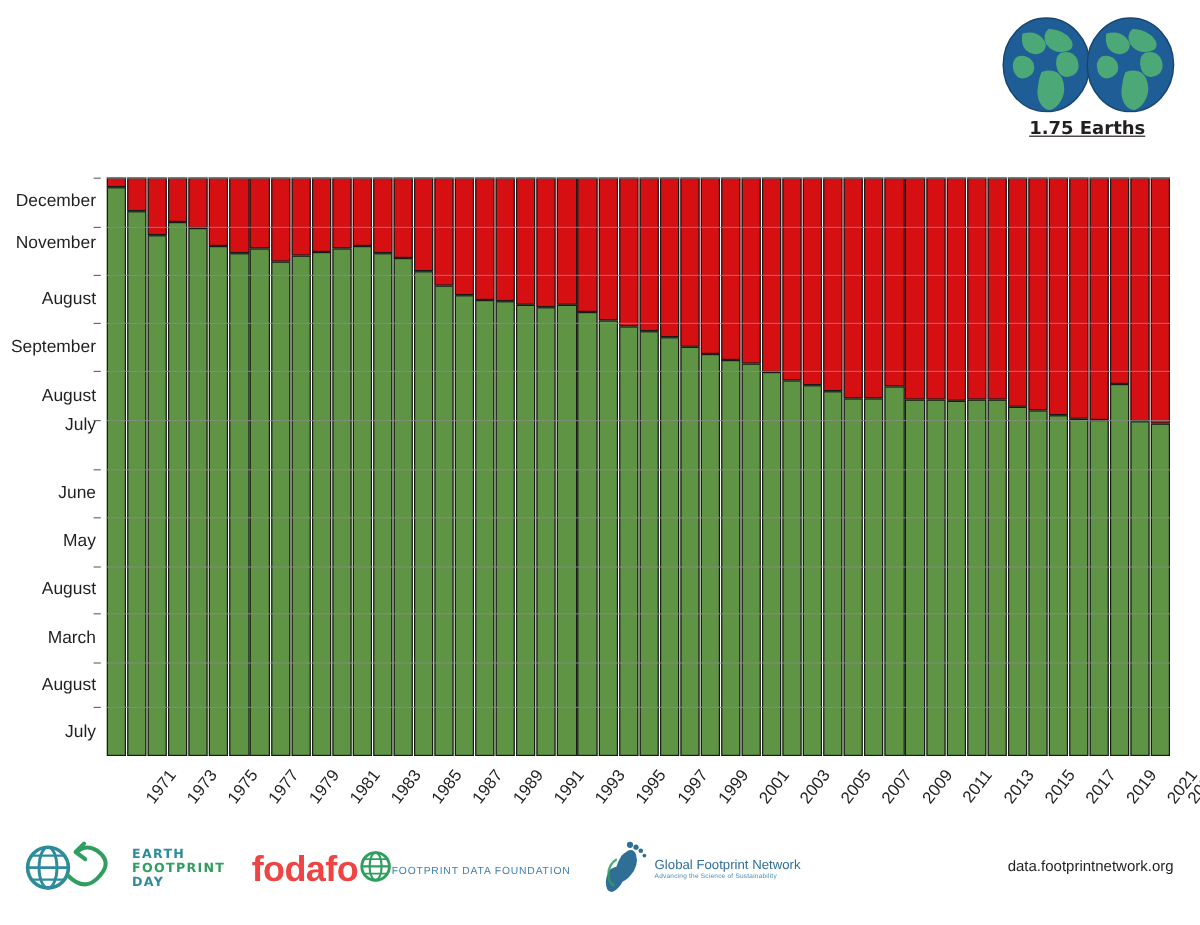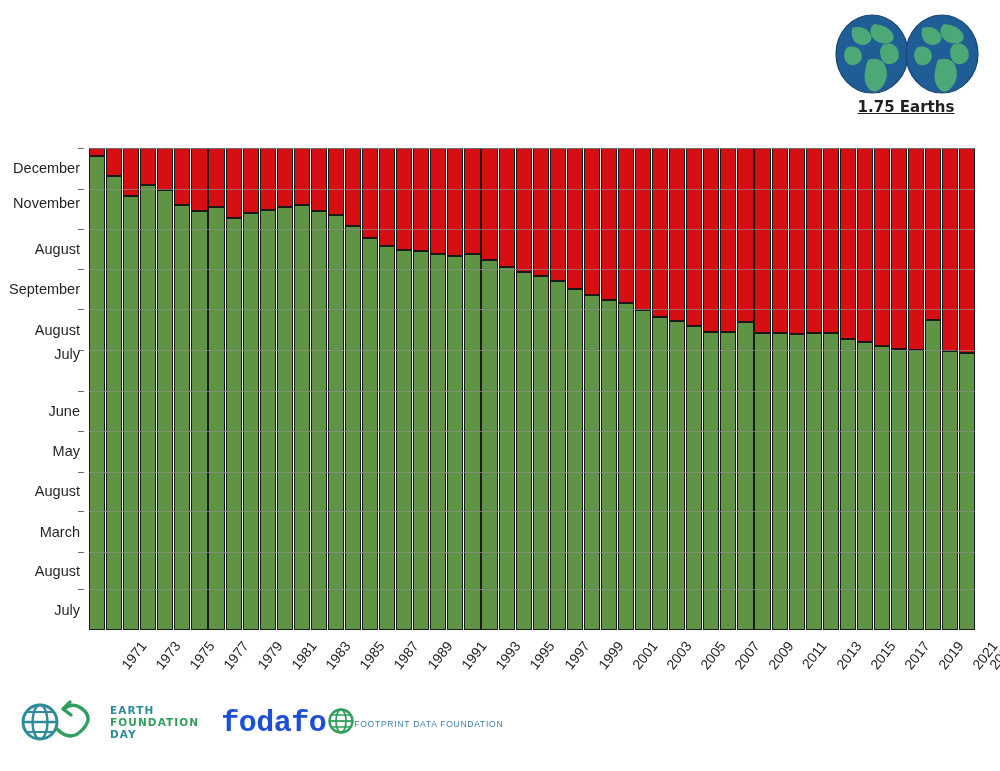--- a/index.html
+++ b/index.html
@@ -557,38 +557,56 @@
           <ellipse cx="22" cy="23" rx="7.5" ry="17" fill="none" stroke="#2e8b9b" stroke-width="2.4"></ellipse>
           <line x1="5" y1="23" x2="39" y2="23" stroke="#2e8b9b" stroke-width="2.4"></line>
           <line x1="8.5" y1="13" x2="35.5" y2="13" stroke="#2e8b9b" stroke-width="2"></line>
           <line x1="8.5" y1="33" x2="35.5" y2="33" stroke="#2e8b9b" stroke-width="2"></line>
           <path d="M39 30 q14 14 26 0 q11 -12 -2 -21 q-9 -6 -17 1" fill="none" stroke="#2f9e5e" stroke-width="3.4" stroke-linecap="round"></path>
           <path d="M52 3 l-7 7 l8 6" fill="none" stroke="#2f9e5e" stroke-width="3.4" stroke-linecap="round" stroke-linejoin="round"></path>
         </svg>
       </span>
       <span class="eod-text">
         <div class="eod-l1">EARTH</div>
-        <div class="eod-l2">FOUNDATION</div>
+        <div class="eod-l2">FOOTPRINT</div>
         <div class="eod-l3">DAY</div>
       </span>
     </div>
 
     <div class="logo fodafo-wrap">
       <div style="display:flex;align-items:center;justify-content:center;">
-        <span style="font-family:Liberation Mono, monospace;font-size:30px;font-weight:bold;color:#1d4ed8;letter-spacing:-0.5px;">fodafo</span>
+        <span style="font-family:Liberation Sans, sans-serif;font-size:30px;font-weight:bold;color:#ef4444;letter-spacing:-0.5px;">fodafo</span>
         <span style="margin-left:2px;">
           <svg width="26" height="26" viewBox="0 0 26 26">
             <circle cx="13" cy="13" r="11.5" fill="none" stroke="#2f9e5e" stroke-width="2.4"></circle>
             <ellipse cx="13" cy="13" rx="5" ry="11.5" fill="none" stroke="#2f9e5e" stroke-width="1.8"></ellipse>
             <line x1="1.5" y1="13" x2="24.5" y2="13" stroke="#2f9e5e" stroke-width="1.8"></line>
             <line x1="4" y1="7" x2="22" y2="7" stroke="#2f9e5e" stroke-width="1.5"></line>
             <line x1="4" y1="19" x2="22" y2="19" stroke="#2f9e5e" stroke-width="1.5"></line>
           </svg>
         </span>
       </div>
       <div class="fodafo-sub">FOOTPRINT DATA FOUNDATION</div>
     </div>
 
+    <div class="logo">
+      <span>
+        <svg width="44" height="46" viewBox="0 0 44 46">
+          <path d="M20 14 q9 -9 12 -1 q3 9 -5 18 q-7 8 -11 2 q-3 -8 4 -19z" fill="#2f6f96"></path>
+          <circle cx="27" cy="5" r="2.6" fill="#2f6f96"></circle>
+          <circle cx="32" cy="7" r="2.2" fill="#2f6f96"></circle>
+          <circle cx="36" cy="10" r="1.9" fill="#2f6f96"></circle>
+          <circle cx="39" cy="14" r="1.6" fill="#2f6f96"></circle>
+          <path d="M10 26 q8 -6 11 0 q3 8 -4 15 q-6 6 -9 1 q-3 -7 2 -16z" fill="#2f6f96"></path>
+          <path d="M16 17 q-7 4 -7 13 q0 7 5 9" fill="none" stroke="#2f9e5e" stroke-width="2" opacity="0.85"></path>
+        </svg>
+      </span>
+      <span class="gfn-text">
+        <div class="gfn-l1">Global Footprint Network</div>
+        <div class="gfn-l2">Advancing the Science of Sustainability</div>
+      </span>
+    </div>
   </div>
 
   <div id="source-block">
+    <div>data.footprintnetwork.org</div>
   </div>
 </div>
 
 </body></html>

